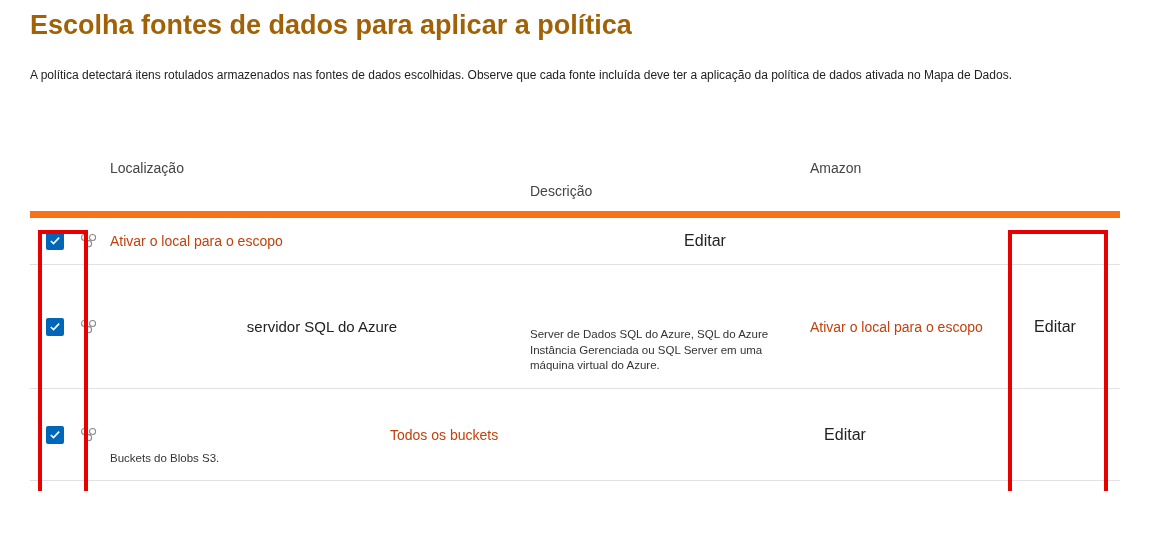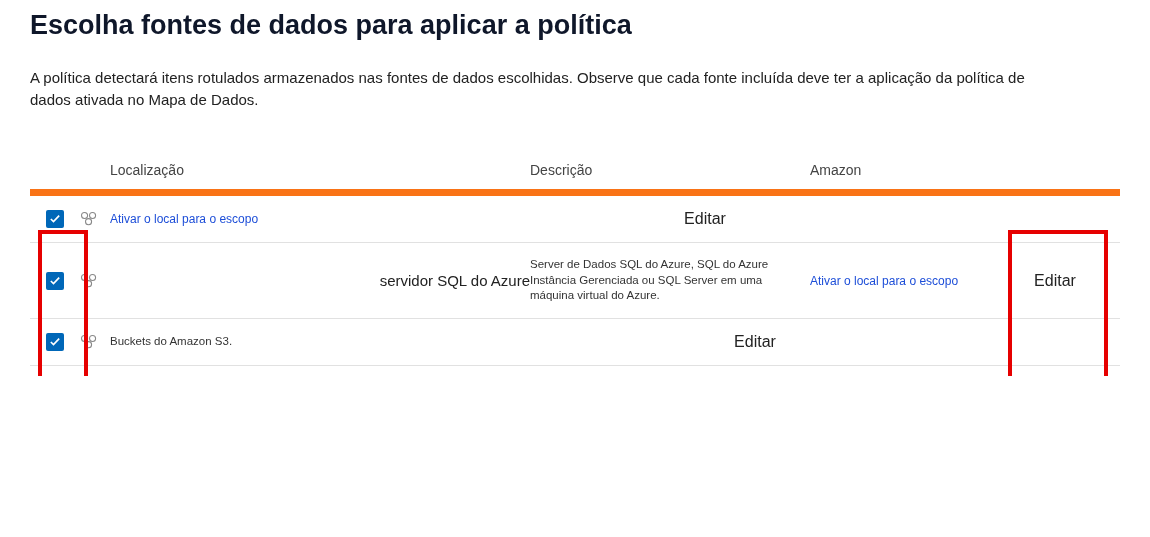--- a/index.html
+++ b/index.html
@@ -8,24 +8,24 @@
     padding: 10px 30px;
     font-family: "Segoe UI", Arial, sans-serif;
     color: #222;
     background: #fff;
     width: 1150px;
   }
   h1.page-title {
     font-size: 27px;
     font-weight: 600;
     margin: 0 0 26px 0;
-    color: #0f172a;
+    color: #a16207;
   }
   p.description {
-    font-size: 15px;
+    font-size: 12px;
     line-height: 1.45;
     margin: 0 0 40px 0;
     color: #222;
     max-width: 1000px;
   }
   .table { width: 100%; }
   .row {
     display: flex;
     align-items: center;
     border-bottom: 1px solid #e1e1e1;
@@ -33,42 +33,42 @@
   }
   .header-row {
     border-bottom: 7px solid #f97316;
     font-size: 14px;
     color: #555;
     padding: 10px 0;
   }
   .cell-check { width: 50px; display:flex; justify-content:center; }
   .cell-icon  { width: 30px; display:flex; align-items:center; }
   .cell-loc   { width: 420px; font-size: 15px; }
-  .cell-desc  { width: 280px; font-size: 11.5px; color: #333; padding-right: 32px; line-height: 1.35; }
-  .cell-scope { width: 180px; font-size: 12px; color: #1d4ed8; }
+  .cell-desc  { width: 280px; font-size: 11.5px; color: #333; padding-right: 32px; line-height: 1.35; margin-top: 48px; }
+  .cell-scope { width: 180px; font-size: 14px; color: #c2410c; }
   .cell-edit  { flex: 1; text-align: center; font-size: 16px; color: #222; }
 
   .header-row .cell-loc,
   .header-row .cell-desc,
   .header-row .cell-scope { font-size: 14px; color: #444; }
 
   .checkbox {
     width: 18px; height: 18px;
     background: #0067b8;
     border-radius: 2px;
     display:flex; align-items:center; justify-content:center;
   }
   .checkmark {
     width: 10px; height: 10px;
   }
   .checkmark svg { display:block; }
 
   .cluster-icon svg { display:block; }
 
-  .loc-left  { text-align: right;  padding-left: 4px; }
+  .loc-left  { text-align: center;  padding-left: 4px; }
   .loc-center{ text-align: center; }
 
   
   .highlight {
     position: absolute;
     border: 4px solid #e60000;
     pointer-events: none;
   }
   .wrap { position: relative; }
 </style>
@@ -152,21 +152,22 @@
       </div>
       <div class="cell-icon">
         <span class="cluster-icon">
           <svg width="18" height="16" viewBox="0 0 20 18">
             <circle cx="5" cy="5" r="3.4" fill="none" stroke="#888" stroke-width="1.2"></circle>
             <circle cx="14" cy="5" r="3.4" fill="none" stroke="#888" stroke-width="1.2"></circle>
             <circle cx="9.5" cy="12" r="3.4" fill="none" stroke="#888" stroke-width="1.2"></circle>
           </svg>
         </span>
       </div>
-      <div class="cell-desc">Buckets do Amazon S3.</div>
+      <div class="cell-desc">Buckets do Blobs S3.</div>
+      <div class="cell-scope">Todos os buckets</div>
       <div class="cell-edit"><span>Editar</span></div>
     </div>
 
   </div>
 
   <div class="highlight" style="left:8px; top:220px; width:50px; height:280px;"></div>
   <div class="highlight" style="left:978px; top:220px; width:100px; height:280px;"></div>
 
 </div>
 

